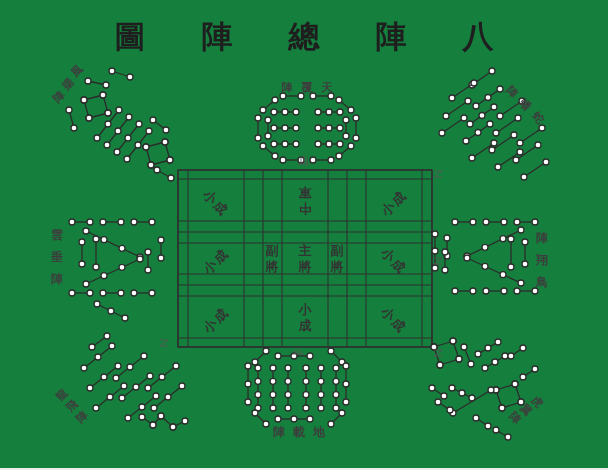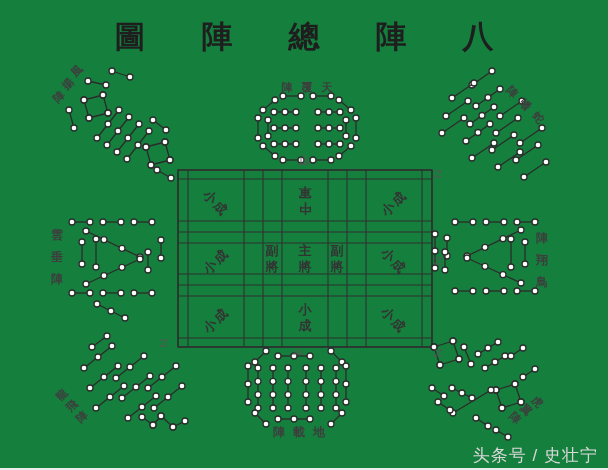--- a/index.html
+++ b/index.html
@@ -550,15 +550,14 @@
         <line x1="442" y1="258" x2="434" y2="264" stroke="#555555" stroke-width="0.9"></line>
         <line x1="434" y1="264" x2="442" y2="264" stroke="#555555" stroke-width="0.9"></line>
         <line x1="160" y1="340" x2="168" y2="340" stroke="#555555" stroke-width="0.9"></line>
         <line x1="168" y1="340" x2="160" y2="346" stroke="#555555" stroke-width="0.9"></line>
         <line x1="160" y1="346" x2="168" y2="346" stroke="#555555" stroke-width="0.9"></line>
         <line x1="434" y1="350" x2="442" y2="350" stroke="#555555" stroke-width="0.9"></line>
         <line x1="442" y1="350" x2="434" y2="356" stroke="#555555" stroke-width="0.9"></line>
         <line x1="434" y1="356" x2="442" y2="356" stroke="#555555" stroke-width="0.9"></line>
       </g>
     </svg>
-  <div class="watermark">头条号 / 史壮宁</div>
   <div class="bottom-divider"></div>
 </div>
 
 </body></html>

